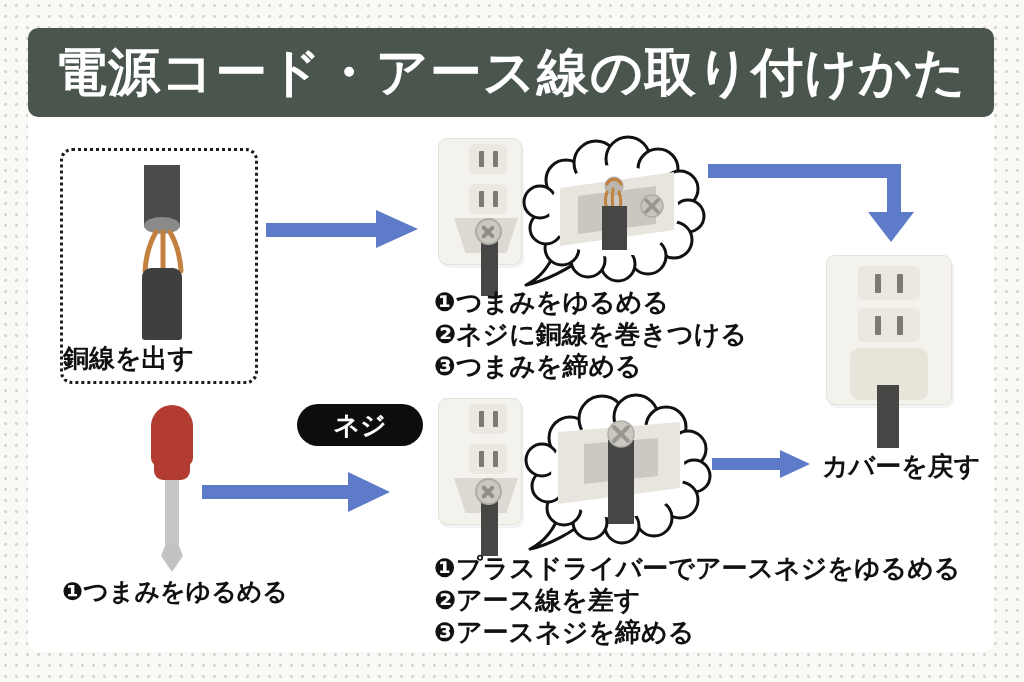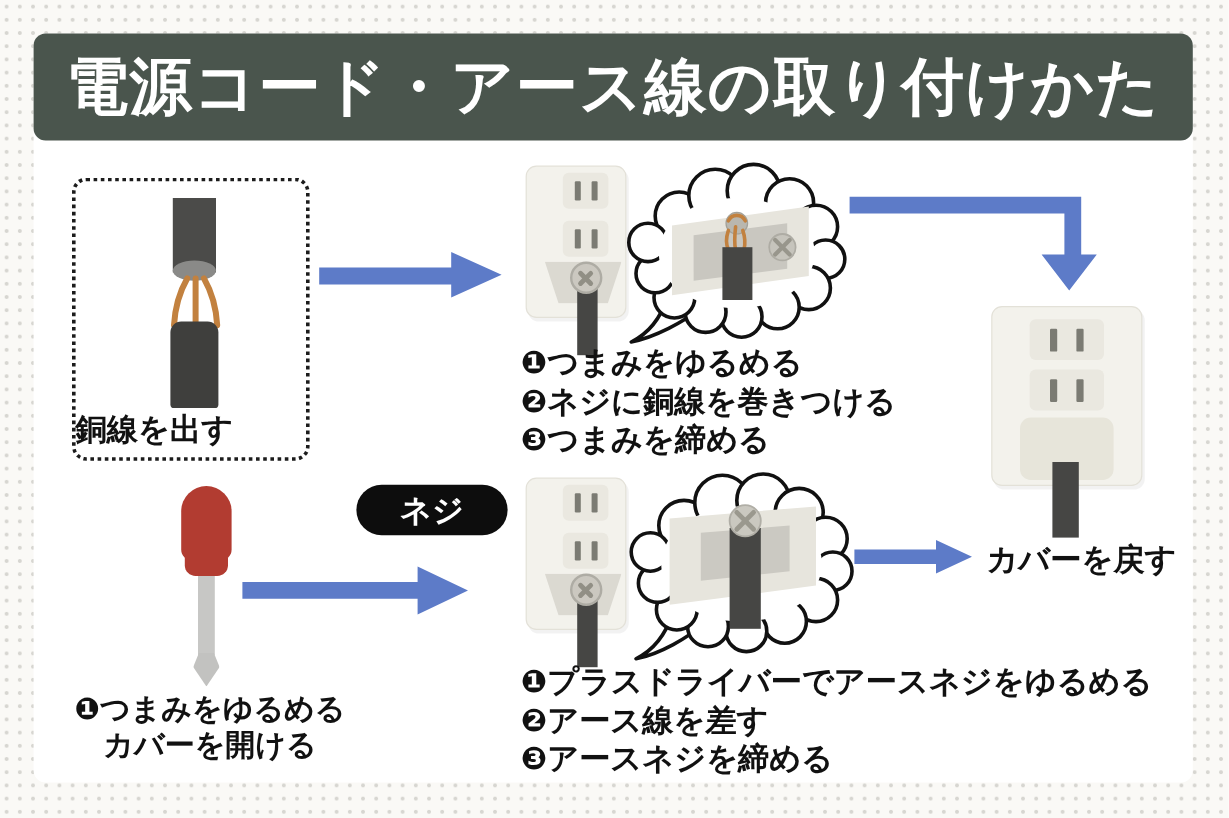--- a/index.html
+++ b/index.html
@@ -173,21 +173,20 @@
   <div class="label" style="left:822px; top:449px;">カバーを戻す</div>
 
   <div class="driver">
     <div class="drv-handle"></div>
     <div class="drv-collar"></div>
     <div class="drv-shaft"></div>
     <div class="drv-tip"></div>
   </div>
   <div class="label" style="left:55px; top:576px; width:240px; text-align:center; white-space:normal; font-size:25px; line-height:30px;">
     <div>❶つまみをゆるめる</div>
-    <div>カバーを開ける</div>
   </div>
 
   <div class="badge" style="left:297px; top:404px;">ネジ</div>
 
   <svg style="left:202px; top:470px;" width="190" height="44" viewBox="0 0 190 44">
     <polygon class="arrow-fill" points="0,15 146,15 146,2 188,22 146,42 146,29 0,29"></polygon>
   </svg>
 
   <div class="outlet" style="left:438px; top:398px; width:84px; height:160px;">
     <div class="plate" style="left:0; top:0; width:84px; height:127px;"></div>

